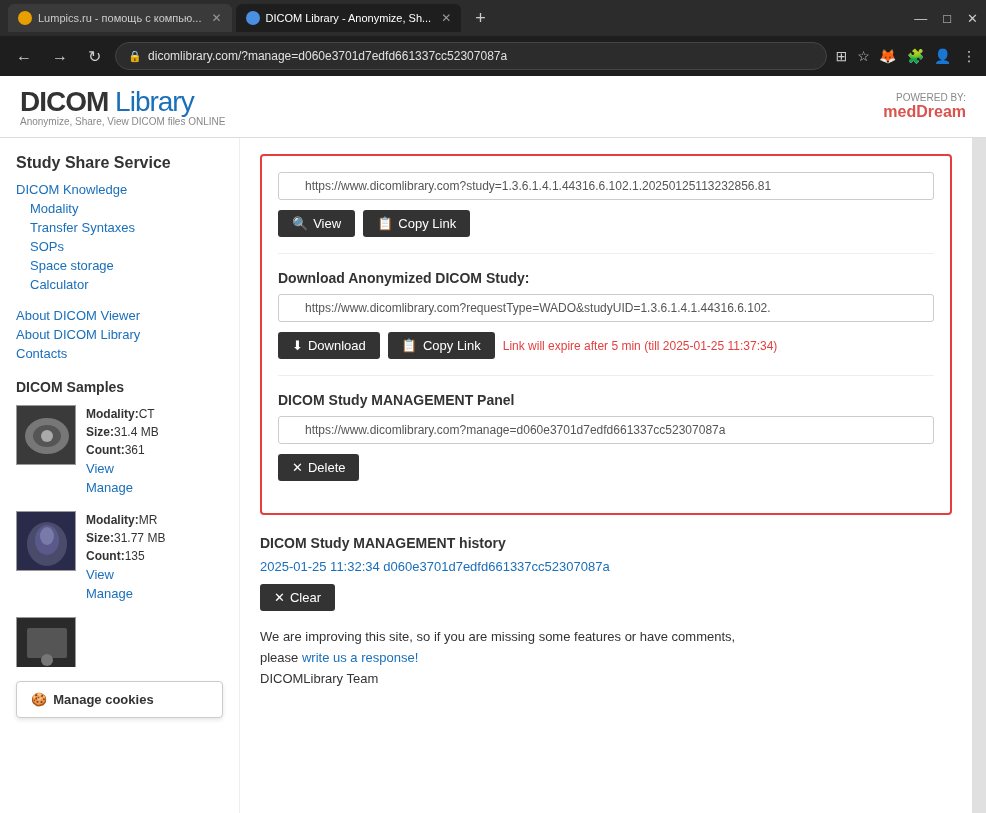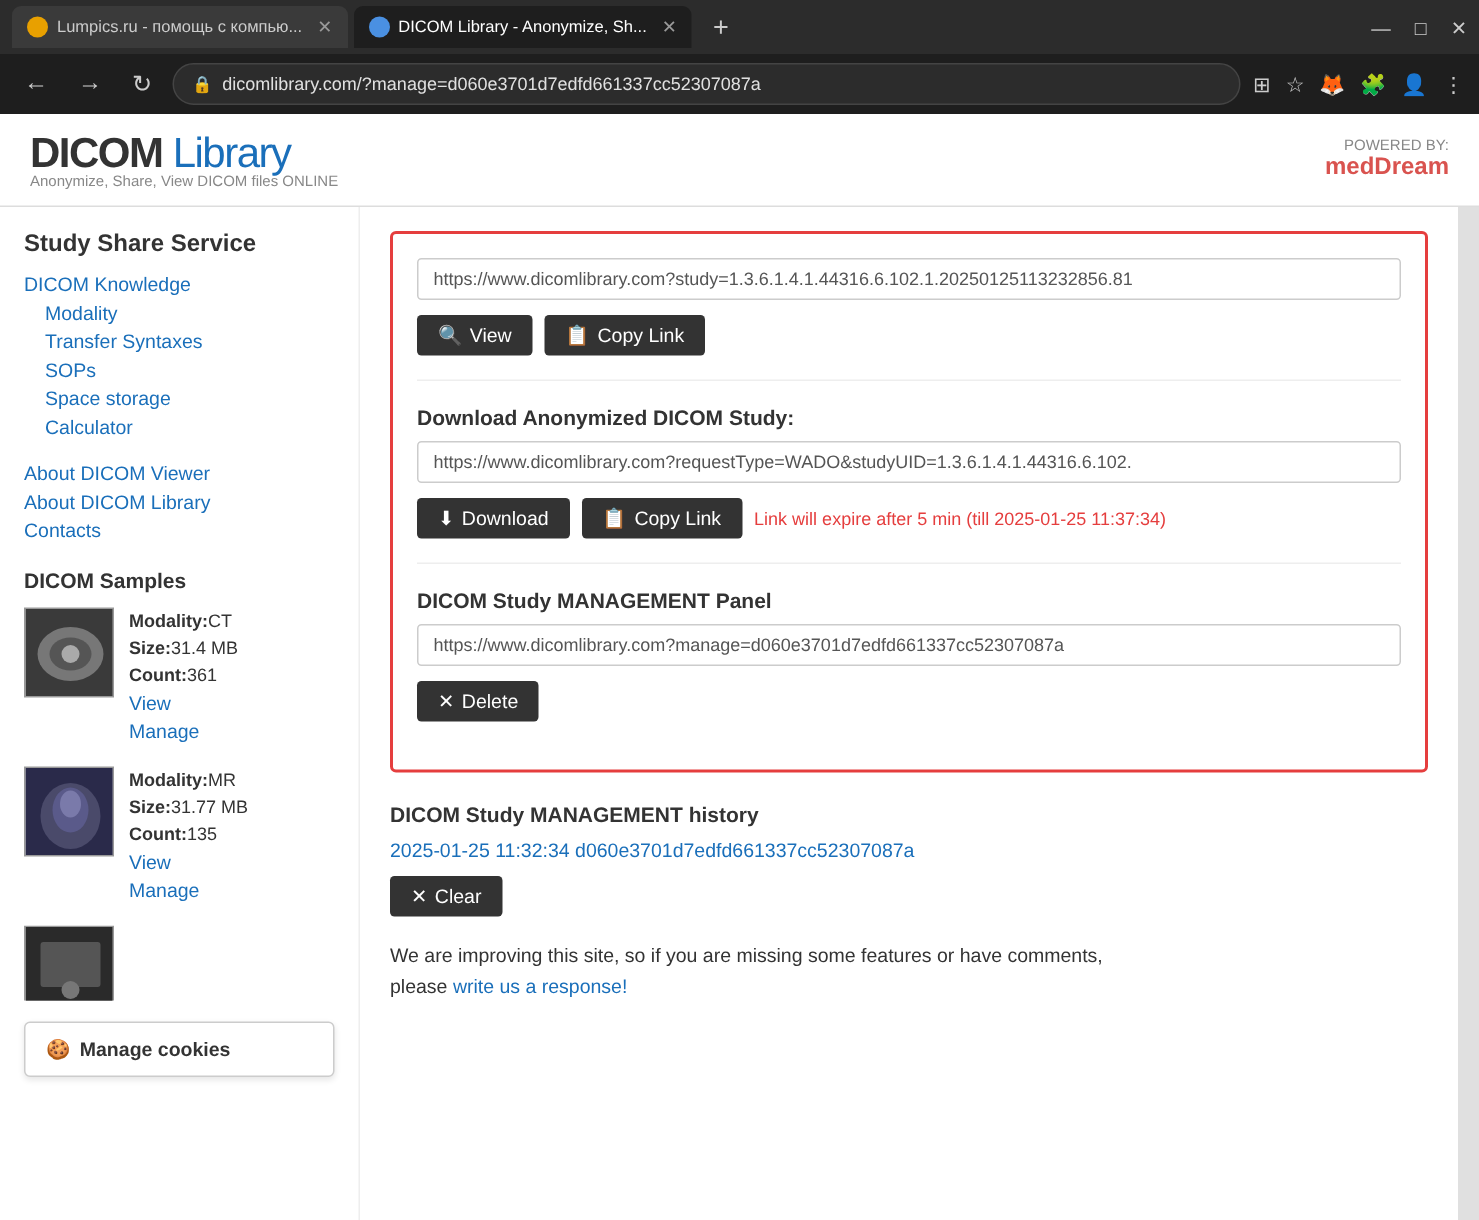--- a/index.html
+++ b/index.html
@@ -61,21 +61,21 @@
     
     .manage-cookies-bar { background: #fff; border: 1px solid #ccc; border-radius: 4px; padding: 10px 14px; margin: 10px 0; display: flex; align-items: center; gap: 6px; font-size: 13px; font-weight: bold; color: #333; cursor: pointer; box-shadow: 0 2px 4px rgba(0,0,0,0.1); }
 
     
     .content-area { flex: 1; padding: 16px 20px; overflow-y: auto; }
 
     
     .study-panel { border: 2px solid #e53e3e; border-radius: 4px; padding: 16px; margin-bottom: 20px; }
 
     .section-label { font-weight: bold; font-size: 14px; color: #333; margin-bottom: 8px; }
-    .url-input { width: 100%; border: 1px solid #ccc; border-radius: 3px; padding: 6px 10px; font-size: 12px; color: #555; background: #fff; margin-bottom: 10px; overflow: hidden; white-space: nowrap; text-overflow: ellipsis; }
+    .url-input { width: 100%; border: 1px solid #ccc; border-radius: 3px; padding: 6px 26px; font-size: 12px; color: #555; background: #fff; margin-bottom: 10px; overflow: hidden; white-space: nowrap; text-overflow: ellipsis; }
 
     .btn-group { display: flex; align-items: center; gap: 8px; margin-bottom: 16px; flex-wrap: wrap; }
     .btn { display: inline-flex; align-items: center; gap: 5px; padding: 6px 14px; border: none; border-radius: 3px; font-size: 13px; cursor: pointer; font-weight: normal; }
     .btn-dark { background: #333; color: #fff; }
     .expire-text { font-size: 12px; color: #555; }
     .expire-text span { color: #e53e3e; }
 
     .divider-line { border: none; border-top: 1px solid #eee; margin: 4px 0 16px 0; }
 
     
@@ -279,18 +279,19 @@
             <span>Clear</span>
           </button>
         </div>
       </div>
 
       <div class="info-section">
         <div>We are improving this site, so if you are missing some features or have comments,</div>
         <div>
           <span>please </span><a>write us a response!</a>
         </div>
+        <div>DICOMLibrary Team</div>
       </div>
     </div>
 
     <div class="scrollbar-area"></div>
   </div>
 </div>
 
 </body></html>

